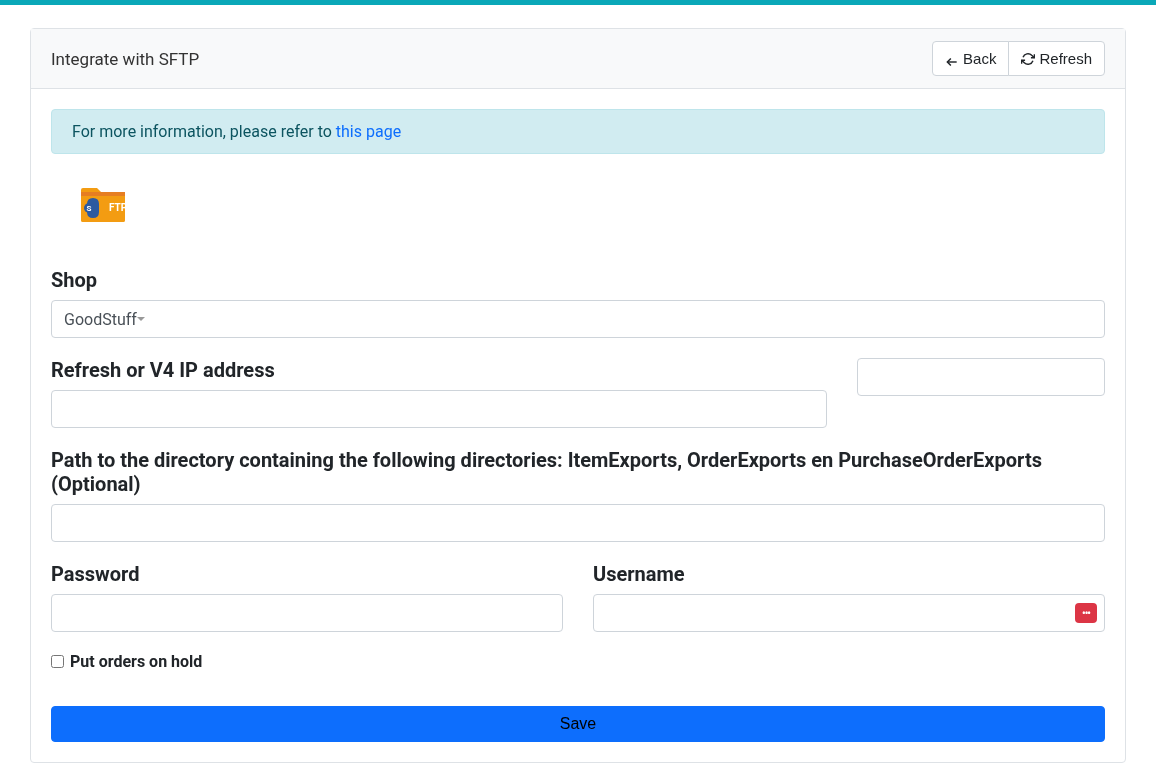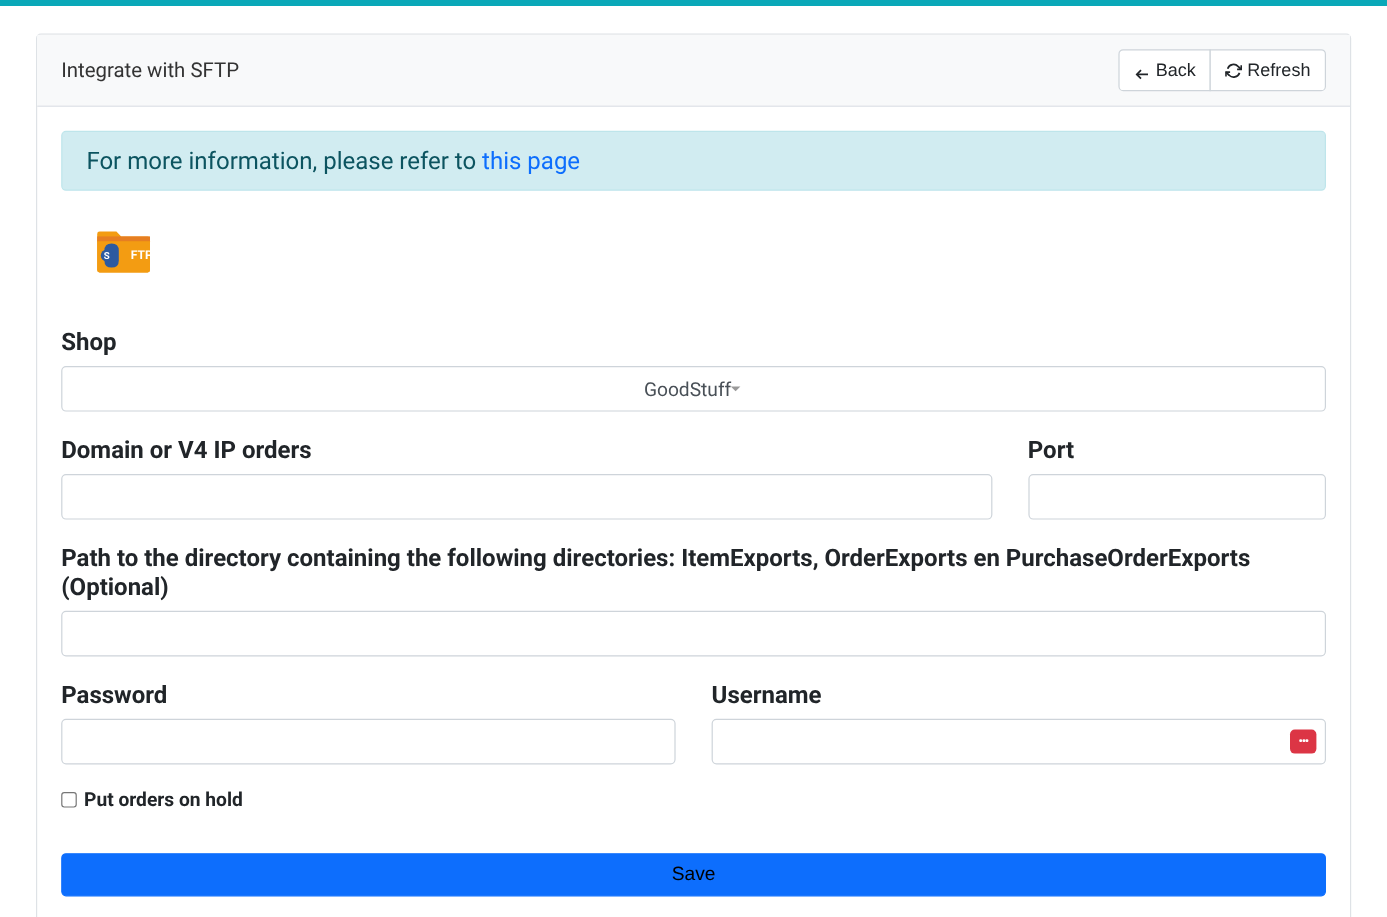--- a/index.html
+++ b/index.html
@@ -70,21 +70,21 @@
     .card-body {
       padding: 20px;
     }
     .alert-info {
       background: #d1ecf1;
       border: 1px solid #bee5eb;
       color: #0c5460;
       padding: 12px 20px;
       border-radius: 4px;
       margin-bottom: 30px;
-      font-size: 20px;
+      font-size: 16px;
     }
     .alert-info a {
       color: #0d6efd;
       text-decoration: none;
     }
     .sftp-icon {
       margin-left: 28px;
       margin-bottom: 40px;
     }
     .form-group {
@@ -110,21 +110,21 @@
       width: 100%;
       padding: 8px 12px;
       border: 1px solid #ced4da;
       border-radius: 4px;
       font-size: 16px;
       height: 38px;
       background: #fff;
       position: relative;
       display: flex;
       align-items: center;
-      justify-content: center;
+      justify-content: flex-start;
       cursor: pointer;
       color: #495057;
     }
     .select-caret {
       width: 0;
       height: 0;
       border-left: 4px solid transparent;
       border-right: 4px solid transparent;
       border-top: 4px solid #999;
       margin-right: 2px;
@@ -245,25 +245,24 @@
       <div class="form-group">
         <label class="form-label">Shop</label>
         <div class="form-select">
           <span>GoodStuff</span>
           <span class="select-caret"></span>
         </div>
       </div>
 
       <div class="form-row">
         <div class="form-col-9 form-group">
-          <label class="form-label">Domain or V4 IP orders</label>
+          <label class="form-label">Refresh or V4 IP address</label>
           <input type="text" class="form-control" value="" style="">
         </div>
         <div class="form-col-3 form-group">
-          <label class="form-label">Port</label>
           <input type="text" class="form-control" value="" style="">
         </div>
       </div>
 
       <div class="form-group">
         <label class="form-label">Path to the directory containing the following directories: ItemExports, OrderExports en PurchaseOrderExports (Optional)</label>
         <input type="text" class="form-control" value="" style="">
       </div>
 
       <div class="form-row">

